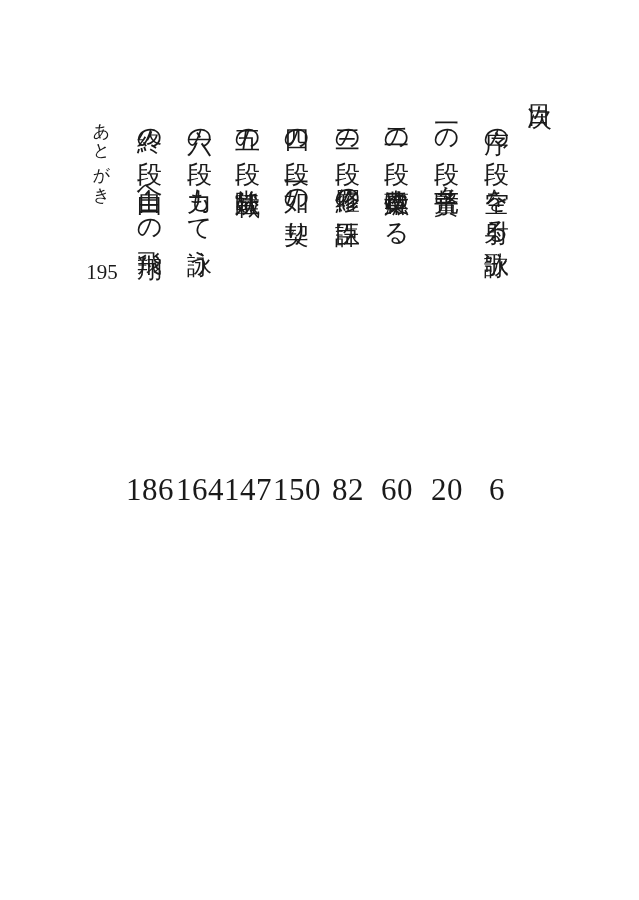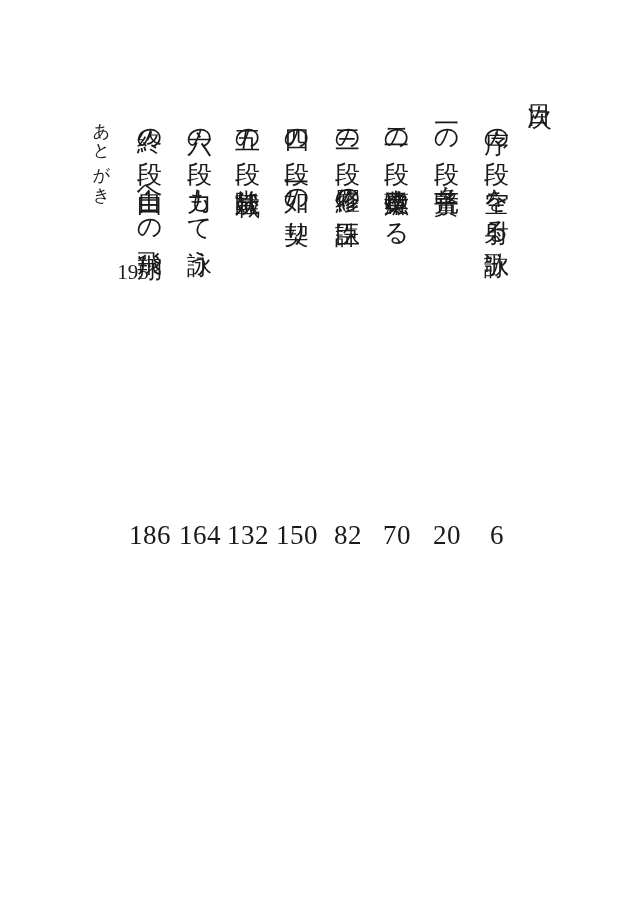--- a/index.html
+++ b/index.html
@@ -36,33 +36,31 @@
     top: 111px;
     left: 93px;
     font-size: 17px;
     letter-spacing: 2px;
   }
   
   .pagenum {
     position: absolute;
     top: 474px;
     transform: translateX(-50%);
-    font-size: 27px;
+    font-size: 31px;
     line-height: 1;
     letter-spacing: 0.5px;
-    margin-top: 48px;
   }
   .afterword-pagenum {
     position: absolute;
     top: 262px;
     left: 102px;
     transform: translateX(-50%);
     font-size: 21px;
     line-height: 1;
-    margin-left: 31px;
   }
 </style>
 </head>
 <body>
 
 <div class="page">
 
   <div class="vcol page-title">目次</div>
 
   <div class="vcol" style="top:110px; left:484px;">
@@ -88,20 +86,20 @@
   </div>
   <div class="vcol" style="top:110px; left:137px;">
     <span>終の段</span><span class="entry-title">自由への飛翔</span>
   </div>
 
   <div class="vcol afterword-col">あとがき</div>
   <div class="afterword-pagenum">195</div>
 
   <div class="pagenum" style="left:497px;">6</div>
   <div class="pagenum" style="left:447px;">20</div>
-  <div class="pagenum" style="left:397px;">70</div>
+  <div class="pagenum" style="left:397px;">60</div>
   <div class="pagenum" style="left:348px;">82</div>
   <div class="pagenum" style="left:297px;">150</div>
-  <div class="pagenum" style="left:248px;">132</div>
+  <div class="pagenum" style="left:248px;">147</div>
   <div class="pagenum" style="left:200px;text-align:center;">164</div>
   <div class="pagenum" style="left:150px;">186</div>
 
 </div>
 
 </body></html>

